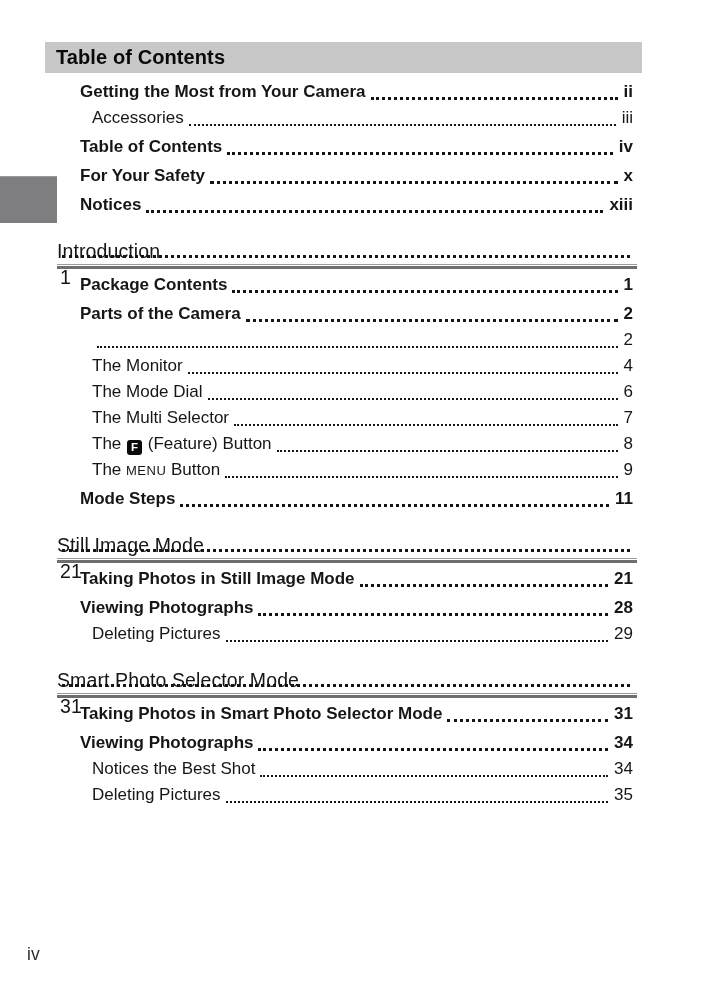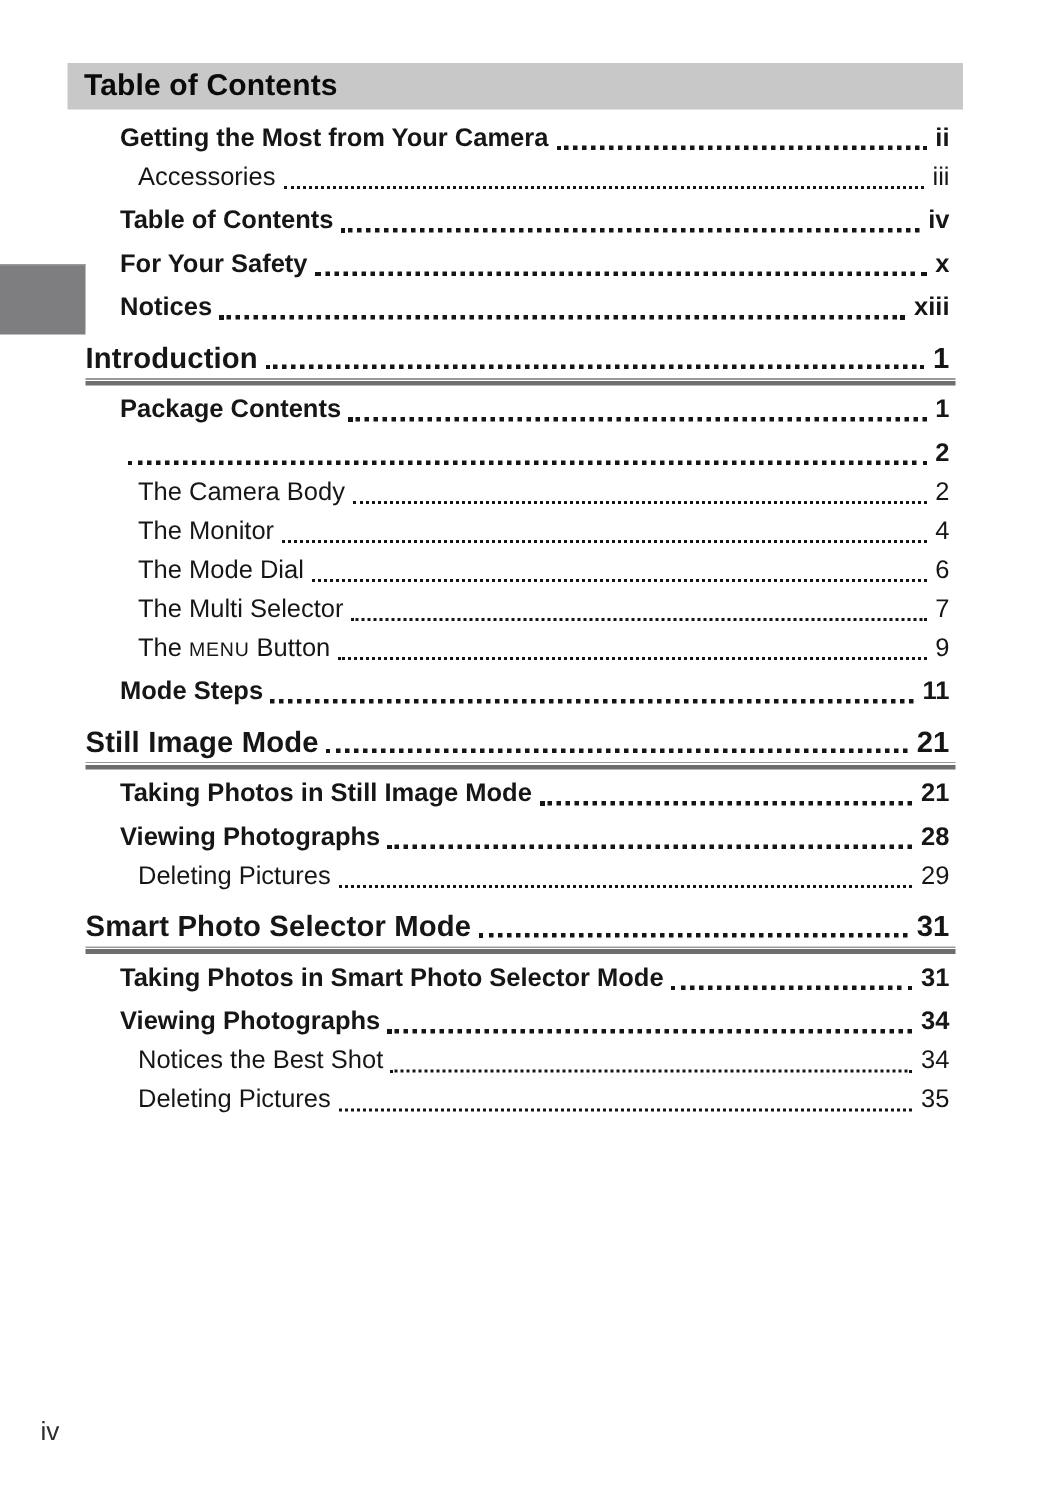--- a/index.html
+++ b/index.html
@@ -33,22 +33,23 @@
   .leader { flex:1 1 auto; position:relative; min-width:12px; }
   .leader::after {
     content:""; position:absolute; left:5px; right:3px; bottom:5px;
     border-bottom:2.5px dotted #151515;
   }
   .page { flex:0 0 auto; margin-left:3px; }
   .lvl1 { margin-top:3px; padding-left:23px; font-weight:bold; }
   .lvl1 .leader::after { border-bottom-width:3px; }
   .lvl2 { padding-left:35px; font-weight:normal;text-align:right; }
   .sec {
-    margin-top:8px; padding-left:0; font-weight:bold; font-size:19.5px;
+    margin-top:20px; padding-left:0; font-weight:normal; font-size:19.5px;
     letter-spacing:0.1px;
+    flex-direction:column;
   }
   .sec .leader::after { border-bottom-width:3.5px; bottom:6px; }
   .sec-rule {
     height:5px; margin-bottom:2px;
     background:linear-gradient(#9a9a9a 0px, #9a9a9a 1px,
                                #ffffff 1px, #ffffff 2px,
                                #6e6e6e 2px, #6e6e6e 5px);
   }
   .cam-btn {
     font-size:13px; letter-spacing:0.5px; font-weight:normal;
@@ -105,42 +106,47 @@
       <span class="leader"></span>
       <span class="page">1</span>
     </div>
     <div class="sec-rule"></div>
     <div class="row lvl1">
       <span class="label"><span>Package Contents</span></span>
       <span class="leader"></span>
       <span class="page">1</span>
     </div>
     <div class="row lvl1">
+      <span class="label"><span>Parts of the Camera</span></span>
       <span class="leader"></span>
       <span class="page">2</span>
     </div>
     <div class="row lvl2">
-      <span class="label"><span>The Camera Body</span></span>
       <span class="leader"></span>
       <span class="page">2</span>
     </div>
     <div class="row lvl2">
       <span class="label"><span>The Monitor</span></span>
       <span class="leader"></span>
       <span class="page">4</span>
     </div>
     <div class="row lvl2">
       <span class="label"><span>The Mode Dial</span></span>
       <span class="leader"></span>
       <span class="page">6</span>
     </div>
     <div class="row lvl2">
       <span class="label"><span>The Multi Selector</span></span>
       <span class="leader"></span>
       <span class="page">7</span>
+    </div>
+    <div class="row lvl2">
+      <span class="label"><span>The </span><span class="f-box">F</span><span> (Feature) Button</span></span>
+      <span class="leader"></span>
+      <span class="page">8</span>
     </div>
     <div class="row lvl2">
       <span class="label"><span>The </span><span class="cam-btn">MENU</span><span> Button</span></span>
       <span class="leader"></span>
       <span class="page">9</span>
     </div>
     <div class="row lvl1">
       <span class="label"><span>Mode Steps</span></span>
       <span class="leader"></span>
       <span class="page">11</span>

